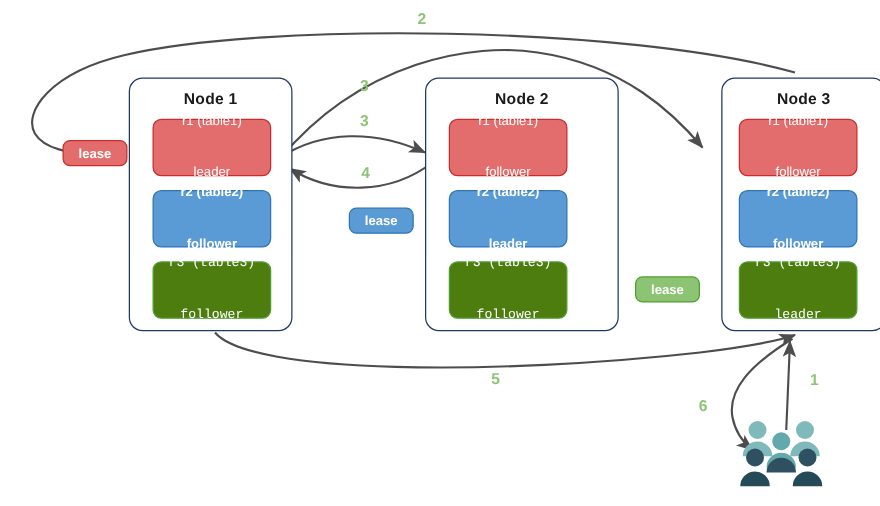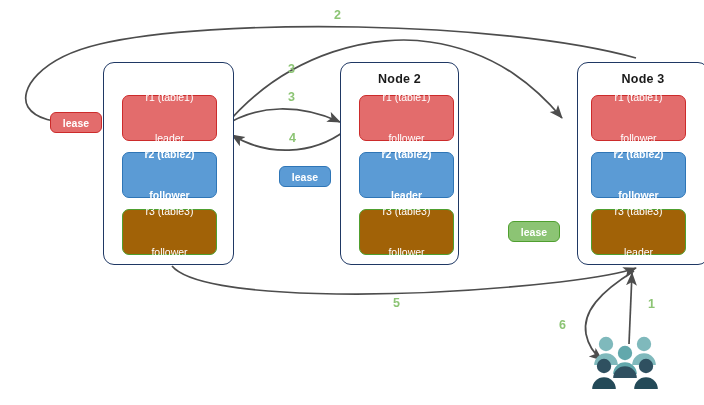--- a/index.html
+++ b/index.html
@@ -66,22 +66,23 @@
   .r-red {
     background: #e36c6c;
     border: 1.3px solid #cc2b2b;
   }
   .r-blue {
     background: #5b9bd5;
     border: 1.3px solid #2e75b6;
     font-weight: bold;
   }
   .r-green {
-    background: #a16207;
+    background: #4d7c0f;
     border: 1.3px solid #4f9f2f;
+    font-family: Liberation Mono, monospace;
   }
   .lease {
     position: absolute;
     box-sizing: border-box;
     border-radius: 6px;
     display: flex;
     align-items: center;
     justify-content: center;
     font-size: 10.5px;
     color: #ffffff;
@@ -132,38 +133,39 @@
     <path d="M 346,130 C 312,156 266,156 232,135" fill="none" stroke="#4d4d4d" stroke-width="1.7" marker-end="url(#ah)"></path>
 
     <path d="M 172,266 C 200,300 400,300 560,282 C 600,277 625,272 636,268" fill="none" stroke="#4d4d4d" stroke-width="1.7" marker-end="url(#ah)"></path>
 
     <path d="M 629,344 L 632,273" fill="none" stroke="#4d4d4d" stroke-width="1.7" marker-end="url(#ah)"></path>
 
     <path d="M 634,271 C 600,292 582,312 586,334 C 589,349 597,356 602,360" fill="none" stroke="#4d4d4d" stroke-width="1.7" marker-end="url(#ah)"></path>
   </svg>
 
   <div class="node-box" style="left:103px; top:62px; width:131px; height:203px;">
+    <div class="node-title">Node 1</div>
 
     <div class="replica r-red" style="left:18px; top:32px; width:95px; height:46px;">
       <span class="rl">r1 (table1)</span>
       <span class="rl">leader</span>
     </div>
 
     <div class="replica r-blue" style="left:18px; top:89px; width:95px; height:46px;">
       <span class="rl">r2 (table2)</span>
       <span class="rl">follower</span>
     </div>
 
     <div class="replica r-green" style="left:18px; top:146px; width:95px; height:46px;">
       <span class="rl">r3 (table3)</span>
       <span class="rl">follower</span>
     </div>
   </div>
 
-  <div class="node-box" style="left:340px; top:62px; width:119px; height:203px;">
+  <div class="node-box" style="left:340px; top:62px; width:155px; height:203px;">
     <div class="node-title">Node 2</div>
 
     <div class="replica r-red" style="left:18px; top:32px; width:95px; height:46px;">
       <span class="rl">r1 (table1)</span>
       <span class="rl">follower</span>
     </div>
 
     <div class="replica r-blue" style="left:18px; top:89px; width:95px; height:46px;">
       <span class="rl">r2 (table2)</span>
       <span class="rl">leader</span>

